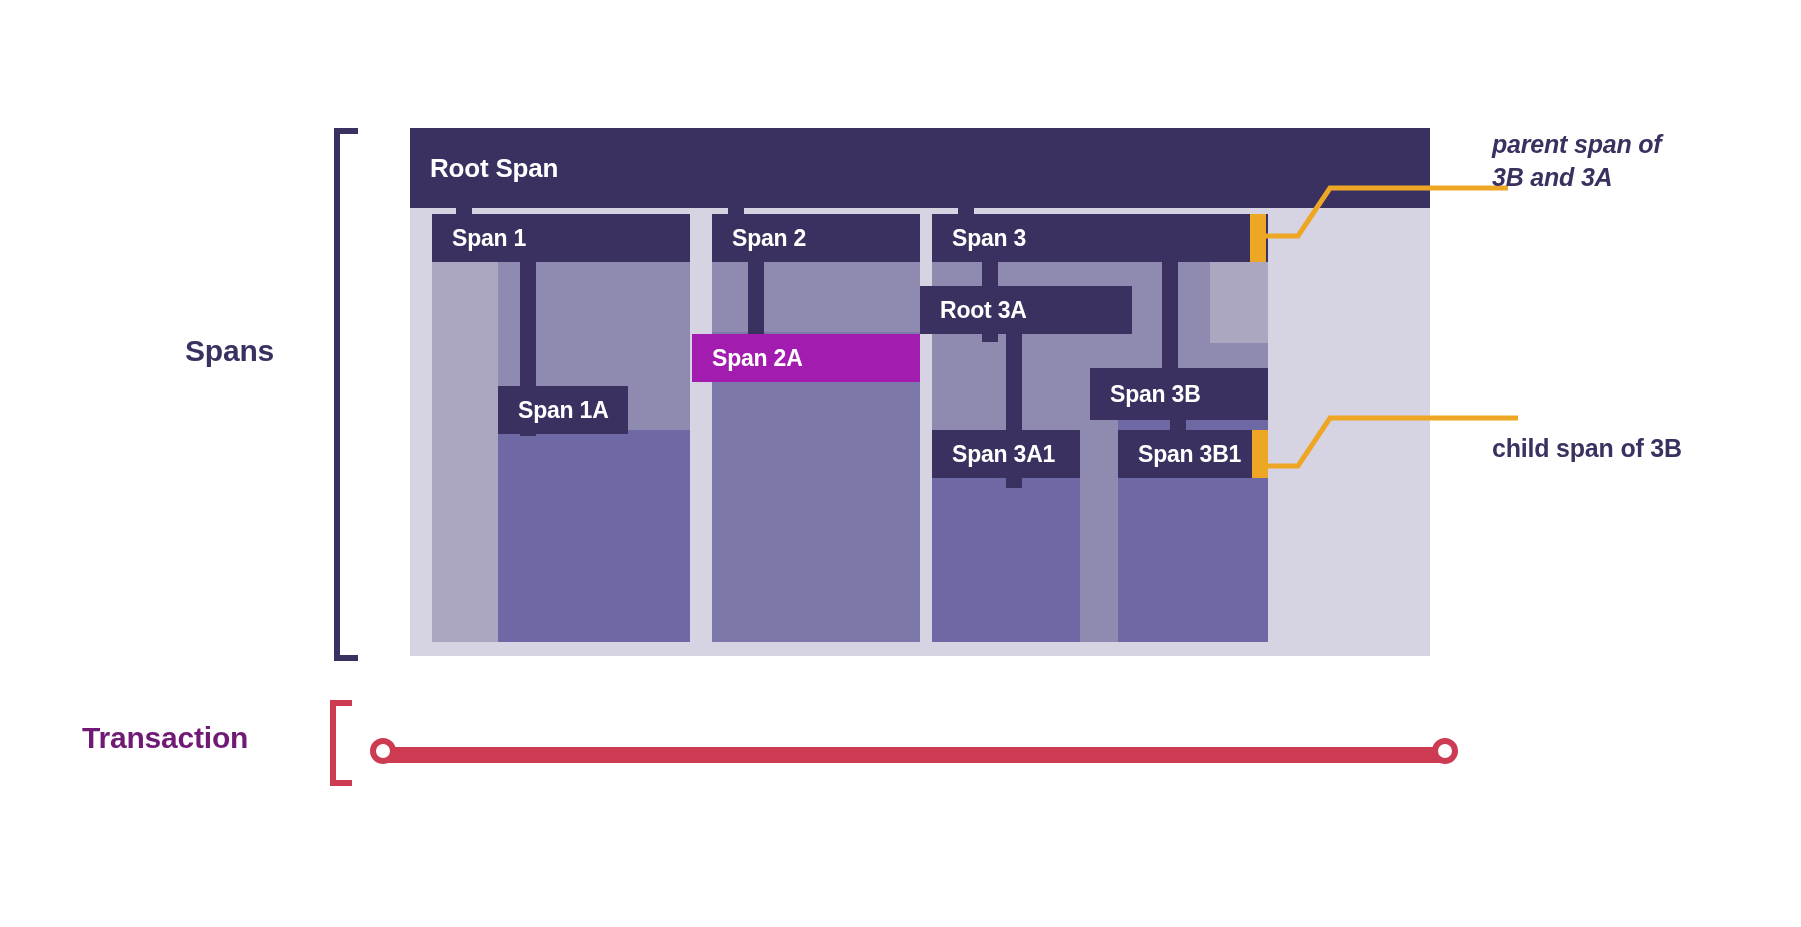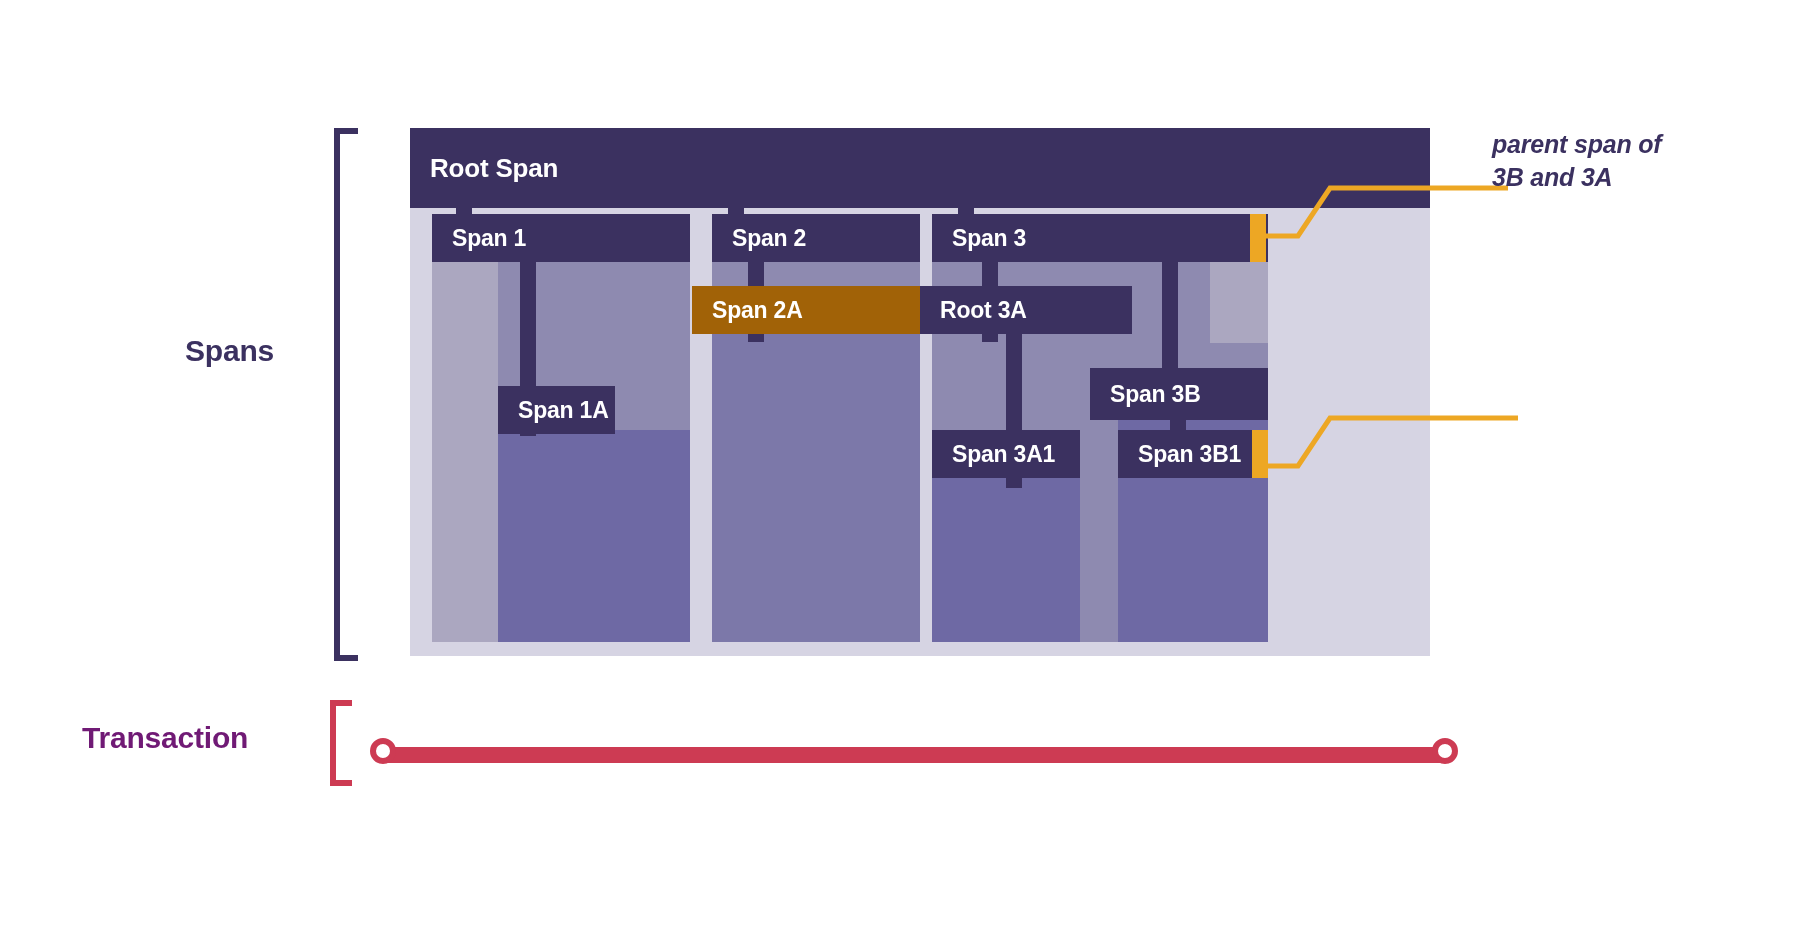--- a/index.html
+++ b/index.html
@@ -65,21 +65,21 @@
     color:#ffffff;
     font-size:23px;
     font-weight:bold;
     display:flex;
     align-items:center;
     box-sizing:border-box;
     padding-left:20px;
     letter-spacing:-.2px;
     white-space:nowrap;
   }
-  .hdr.dark{background:#a16207;}
+  .hdr.dark{background:#a21caf;margin-top:48px;}
   .connector{position:absolute;background:#3b3160;}
 
   
   .anno-text{
     position:absolute;
     font-size:25px;
     font-weight:bold;
     color:#3b3160;
     line-height:1.33;
     white-space:pre-line;
@@ -145,21 +145,21 @@
     <div class="connector" style="left:752px;top:118px;width:16px;height:156px;"></div>
     <div class="connector" style="left:760px;top:265px;width:16px;height:78px;"></div>
 
     <div class="hdr" style="left:0px;top:0px;width:1020px;height:80px;font-size:26px;">
       <span>Root Span</span>
     </div>
 
     <div class="hdr" style="left:22px;top:86px;width:258px;height:48px;">
       <span>Span 1</span>
     </div>
-    <div class="hdr" style="left:88px;top:258px;width:117px;height:48px;">
+    <div class="hdr" style="left:88px;top:258px;width:130px;height:48px;">
       <span>Span 1A</span>
     </div>
 
     <div class="hdr" style="left:302px;top:86px;width:208px;height:48px;">
       <span>Span 2</span>
     </div>
     <div class="hdr dark" style="left:282px;top:158px;width:228px;height:48px;">
       <span>Span 2A</span>
     </div>
 
@@ -186,20 +186,21 @@
   <svg class="anno-line" style="left:1250px;top:170px;width:260px;height:70px;" width="260" height="70" viewBox="0 0 260 70">
     <polyline points="2,66 48,66 80,18 258,18" fill="none" stroke="#eda724" stroke-width="5"></polyline>
   </svg>
   <svg class="anno-line" style="left:1250px;top:390px;width:270px;height:80px;" width="270" height="80" viewBox="0 0 270 80">
     <polyline points="2,76 48,76 80,28 268,28" fill="none" stroke="#eda724" stroke-width="5"></polyline>
   </svg>
 
   <div class="anno-text" style="left:1492px;top:128px;width:290px;font-style:italic;">parent span of
 3B and 3A</div>
 
+  <div class="anno-text" style="left:1492px;top:432px;width:290px;">child span of 3B</div>
 
   <div id="transaction-bar-wrap">
     <div id="transaction-bar"></div>
     <div class="txn-dot" id="txn-dot-start"></div>
     <div class="txn-dot" id="txn-dot-end"></div>
   </div>
 
 </div>
 
 </body></html>

